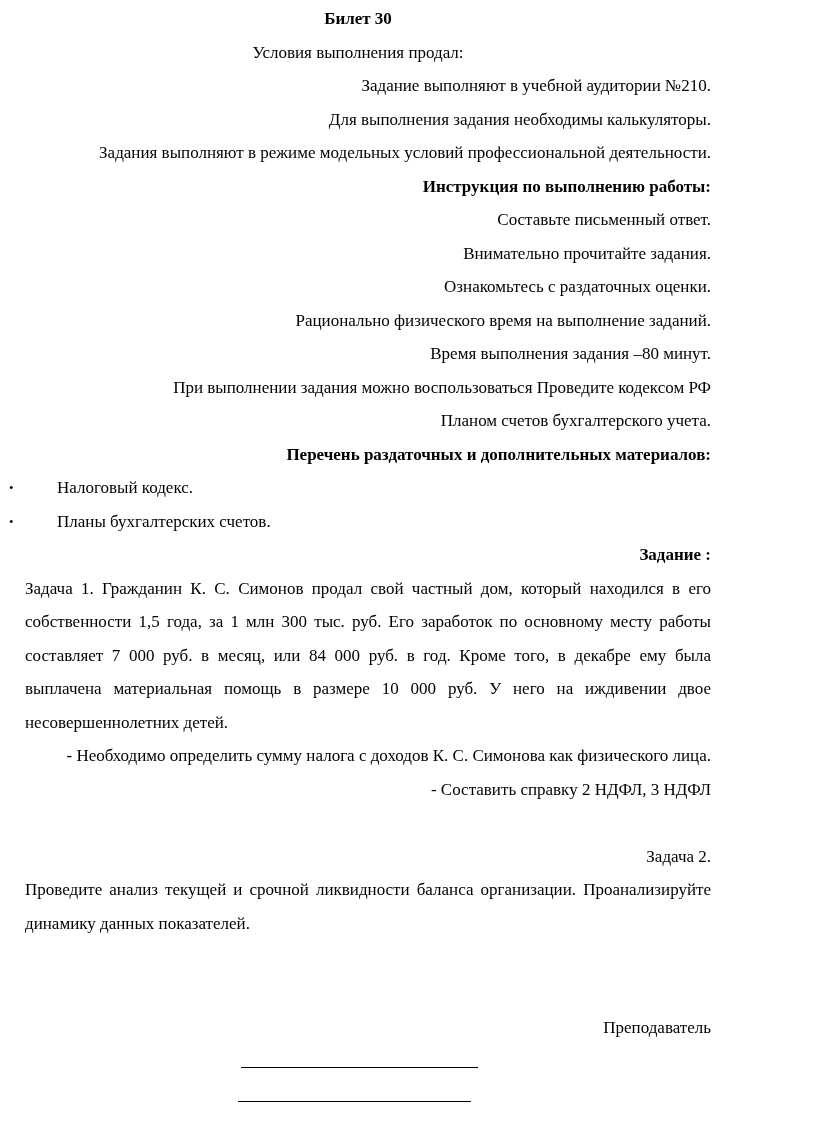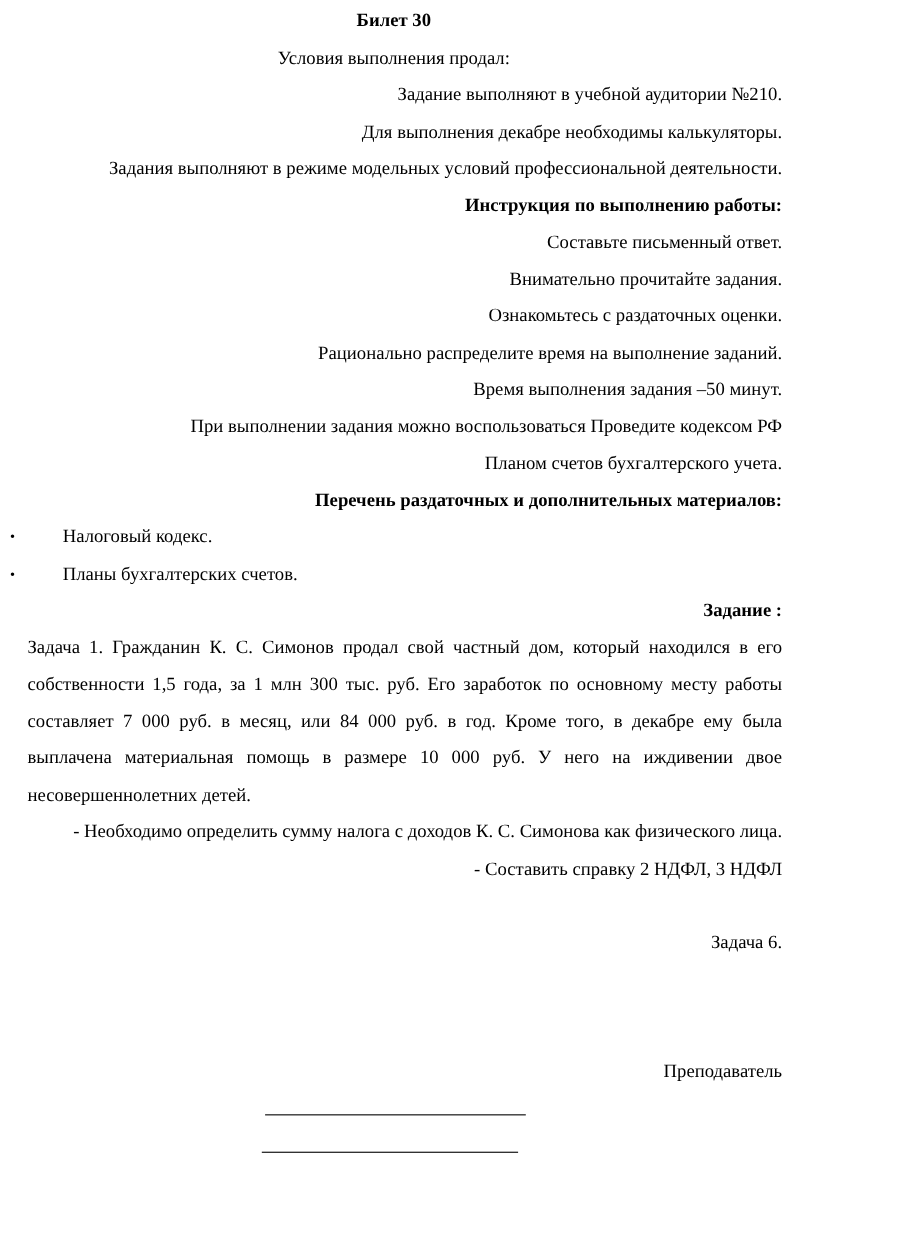--- a/index.html
+++ b/index.html
@@ -30,47 +30,47 @@
   .bullet-row { display: flex; }
   .bullet-marker {
     width: 52px;
     box-sizing: border-box;
     padding-left: 4px;
     font-size: 13px;
     flex: 0 0 52px;
   }
   .bullet-text { flex: 1; }
 
-  .signature-block { margin-top: 17px; }
+  .signature-block { margin-top: 4px; }
   .sig-label { padding-left: 100px; }
   .sig-line {
     border-bottom: 1px solid #000000;
     margin-left: 236px;
   }
   .sig-line-1 { width: 237px; height: 22px; }
   .sig-line-2 { width: 233px; height: 33px; margin-left: 233px; }
 </style>
 </head>
 <body>
 
 <div class="page">
 
   <div class="line center bold">Билет 30</div>
   <div class="line center">Условия выполнения продал:</div>
 
   <div class="line">Задание выполняют в  учебной аудитории №210.</div>
-  <div class="line">Для выполнения декабре необходимы калькуляторы.</div>
+  <div class="line">Для выполнения задания необходимы калькуляторы.</div>
   <div class="line">Задания выполняют в режиме  модельных условий профессиональной деятельности.</div>
 
   <div class="line bold">Инструкция по выполнению работы:</div>
   <div class="line">Составьте письменный ответ.</div>
   <div class="line">Внимательно прочитайте задания.</div>
   <div class="line">Ознакомьтесь с раздаточных оценки.</div>
-  <div class="line">Рационально распределите время на выполнение заданий.</div>
-  <div class="line">Время выполнения задания –50 минут.</div>
+  <div class="line">Рационально физического время на выполнение заданий.</div>
+  <div class="line">Время выполнения задания –80 минут.</div>
 
   <div class="line indent">При выполнении задания можно воспользоваться  Проведите кодексом РФ</div>
   <div class="line indent">Планом счетов бухгалтерского учета.</div>
 
   <div class="line bold">Перечень раздаточных и дополнительных материалов:</div>
 
   <div class="bullet-row">
     <span class="bullet-marker">•</span>
     <span class="bullet-text">Налоговый кодекс.</span>
   </div>
@@ -81,21 +81,22 @@
 
   <div class="line bold">Задание :</div>
 
   <div class="line justify">Задача 1. Гражданин К. С. Симонов продал свой частный дом, который находился в его собственности 1,5 года, за 1 млн 300 тыс. руб. Его заработок по основному месту работы составляет 7 000 руб. в месяц, или  84 000 руб. в год. Кроме того, в декабре ему была выплачена материальная помощь в размере 10 000 руб. У него на иждивении двое несовершеннолетних детей.</div>
 
   <div class="line">- Необходимо определить сумму налога с доходов К. С. Симонова как физического лица.</div>
   <div class="line">- Составить справку 2 НДФЛ, 3 НДФЛ</div>
 
   <div class="blank"></div>
 
-  <div class="line">Задача 6.</div>
+  <div class="line">Задача 2.</div>
+  <div class="line justify">Проведите анализ текущей и срочной ликвидности баланса организации. Проанализируйте динамику данных показателей.</div>
 
   <div class="blank-double"></div>
 
   <div class="signature-block">
     <div class="line sig-label">Преподаватель</div>
     <div class="sig-line sig-line-1"></div>
     <div class="sig-line sig-line-2"></div>
   </div>
 
 </div>

